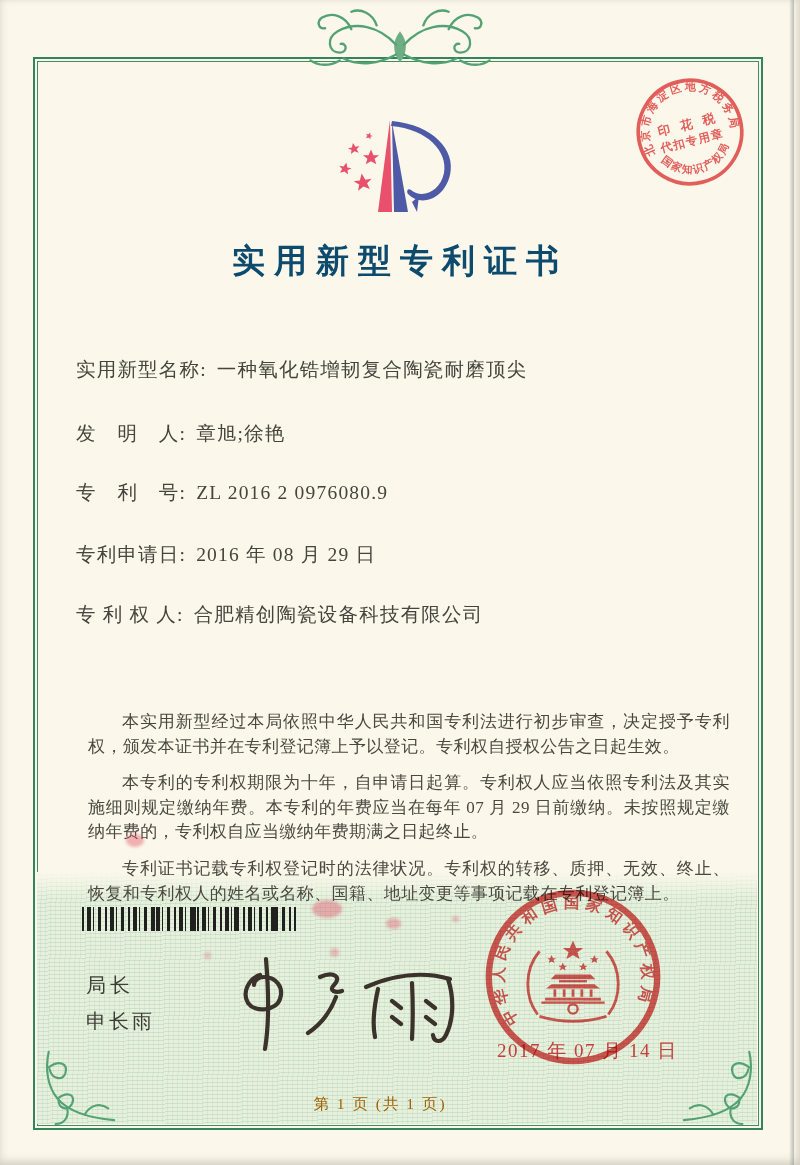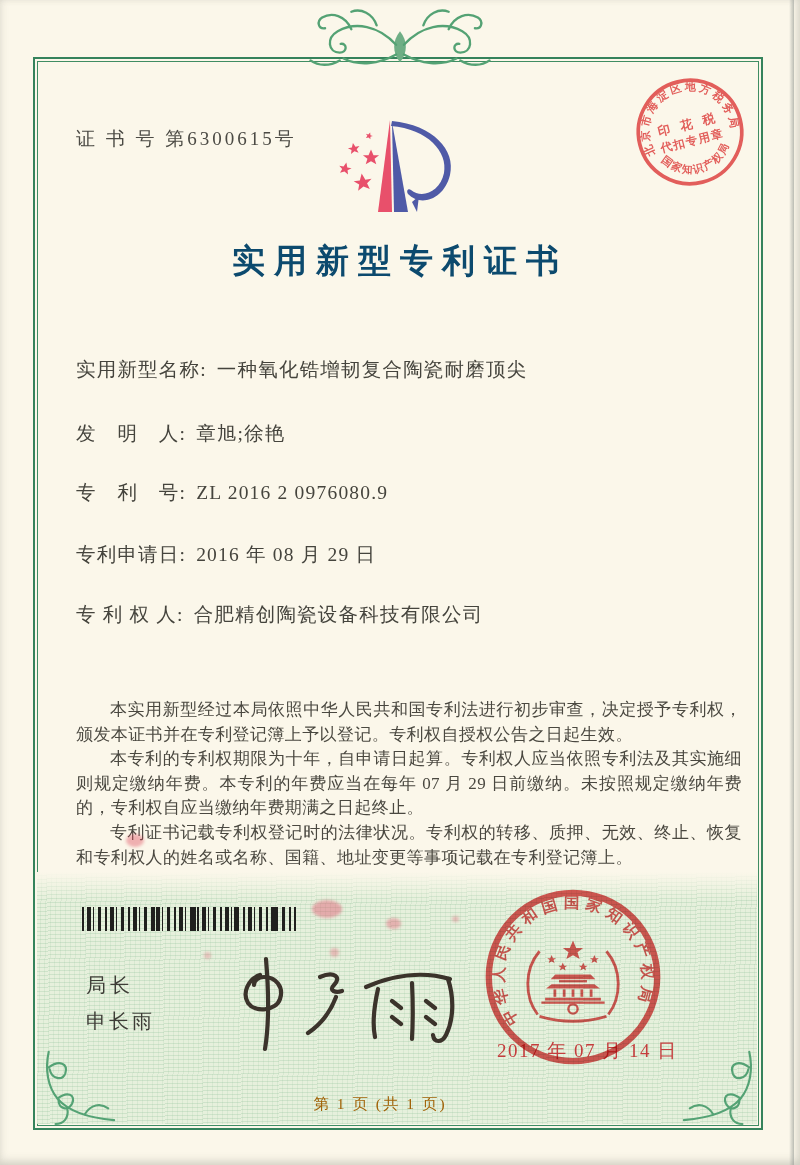--- a/index.html
+++ b/index.html
@@ -29,21 +29,21 @@
     transform:rotate(-14deg);opacity:.92;}
   .title{position:absolute;left:0;top:239px;width:100%;text-align:center;
     font-size:33px;font-weight:bold;letter-spacing:9px;color:#0c4a6e;}
   
   .field{position:absolute;left:76px;font-size:19.5px;color:#45443d;letter-spacing:1.2px;white-space:nowrap;}
   .f0{top:356px}.f1{top:420px}.f2{top:479px}.f3{top:541px}.f4{top:601px}.f5{top:660px}
   .field .lab{margin-right:10px;}
   
   .bodytext{position:absolute;left:76px;top:698px;width:666px;
     font-size:17px;line-height:24.6px;color:#4a4840;letter-spacing:.4px;text-align:justify;}
-  .bodytext p{margin:0;text-indent:2em;}
+  .bodytext p{margin:12px;text-indent:2em;}
   
   .barcode{position:absolute;left:82px;top:907px;width:214px;height:24px;
     background-image:
      repeating-linear-gradient(90deg, transparent 0 29px, #20201e 29px 32px, transparent 32px 41px),
      repeating-linear-gradient(90deg,#20201e 0 2px,transparent 2px 5px,#20201e 5px 9px,transparent 9px 11px,#20201e 11px 12px,transparent 12px 16px,#20201e 16px 19px,transparent 19px 23px);
   }
   
   .dir-title{position:absolute;left:86px;top:972px;font-size:20px;letter-spacing:4px;color:#3e3d37;}
   .dir-name{position:absolute;left:86px;top:1008px;font-size:20px;letter-spacing:3px;color:#3e3d37;}
   .signature{position:absolute;left:208px;top:952px;width:250px;height:102px;}
@@ -104,21 +104,20 @@
   <svg class="corner-bl" viewBox="0 0 82 86">
     <g fill="none" stroke="#54a274" stroke-width="2.2" stroke-linecap="round">
       <path d="M4,80 C28,78 50,72 62,58 C72,46 75,28 71,10"></path>
       <path d="M62,58 C52,50 43,54 47,63 C51,71 61,69 61,59"></path>
       <path d="M71,26 C60,18 51,22 54,32 C57,40 68,38 70,28"></path>
       <path d="M34,74 C28,64 18,62 10,68"></path>
       <path d="M52,68 C50,78 56,84 64,84"></path>
     </g>
   </svg>
 
-  <div class="cert-no">证 书 号 第6300615号</div>
 
   <svg class="logo" viewBox="0 0 130 112">
     <defs>
       <path id="st" d="M0,-10 L2.94,-3.09 L9.51,-3.09 L4.19,0.98 L6.22,7.24 L0,3.82 L-6.22,7.24 L-4.19,0.98 L-9.51,-3.09 L-2.94,-3.09 Z"></path>
     </defs>
     <polygon points="50,100 62,8 64,100" fill="#e8506b"></polygon>
     <polygon points="66,100 64,10 80,100" fill="#4f5aa7"></polygon>
     <path d="M 64,9 C 105,13 128,38 122,63 C 116,88 92,95 80,82 C 78,79 80,76 83,78 C 94,87 112,80 116,61 C 120,40 100,17 63,14 Z" fill="#4f5aa7"></path>
     <polygon points="84,90 91,84 89,100" fill="#4f5aa7"></polygon>
     <g fill="#e8506b">

